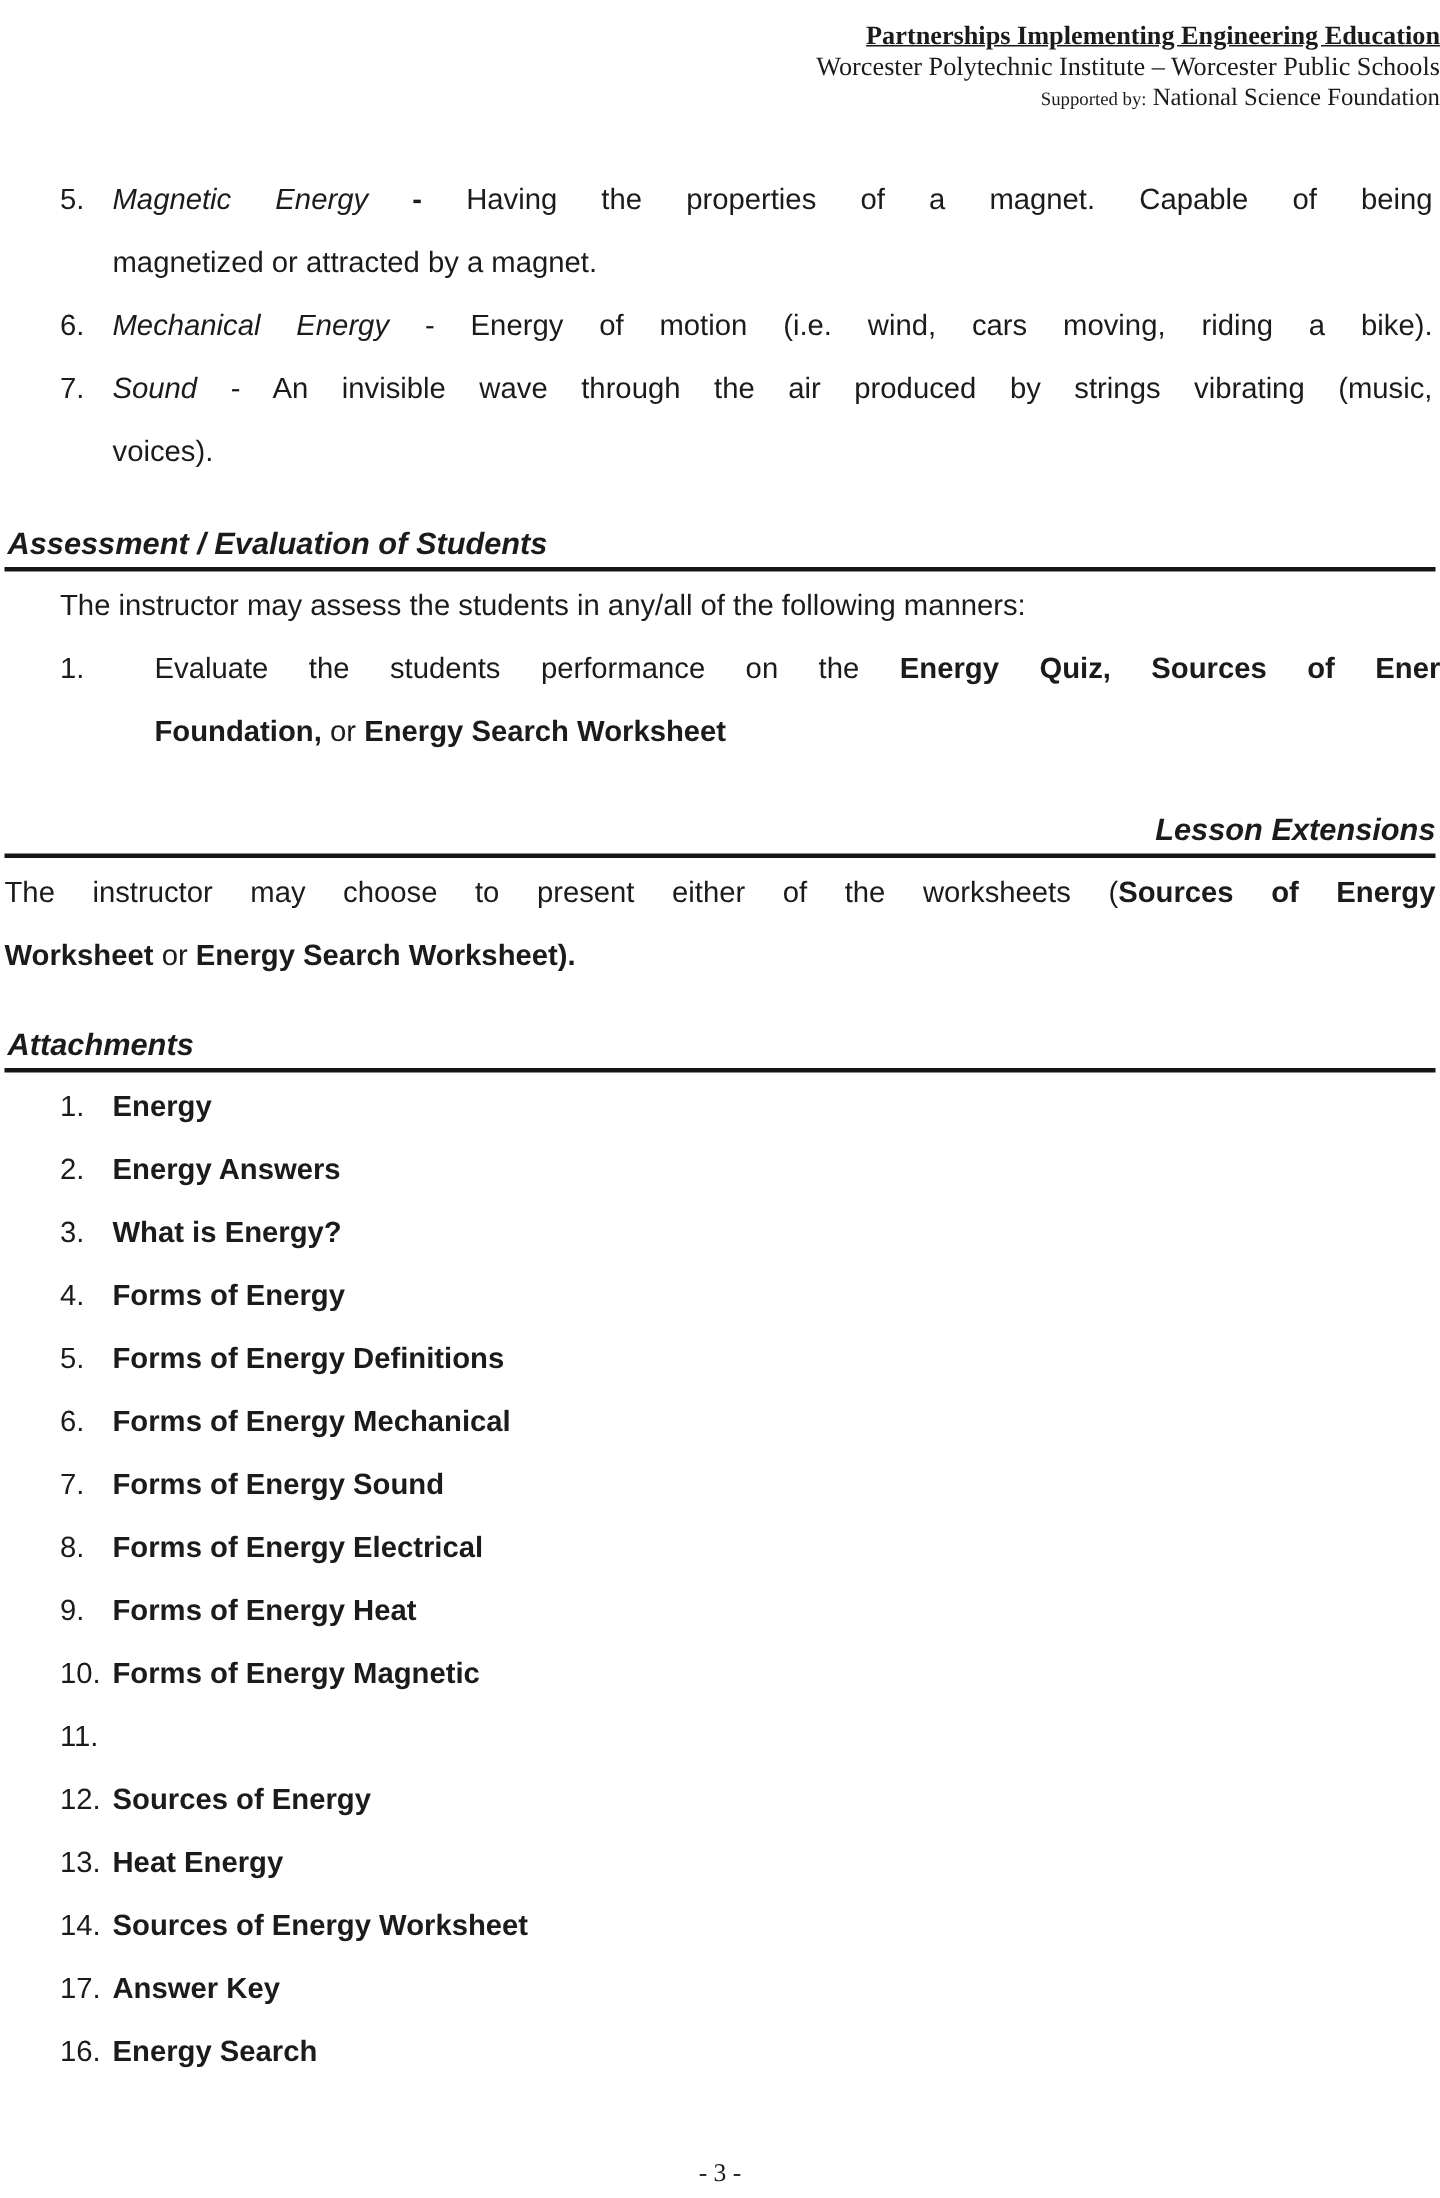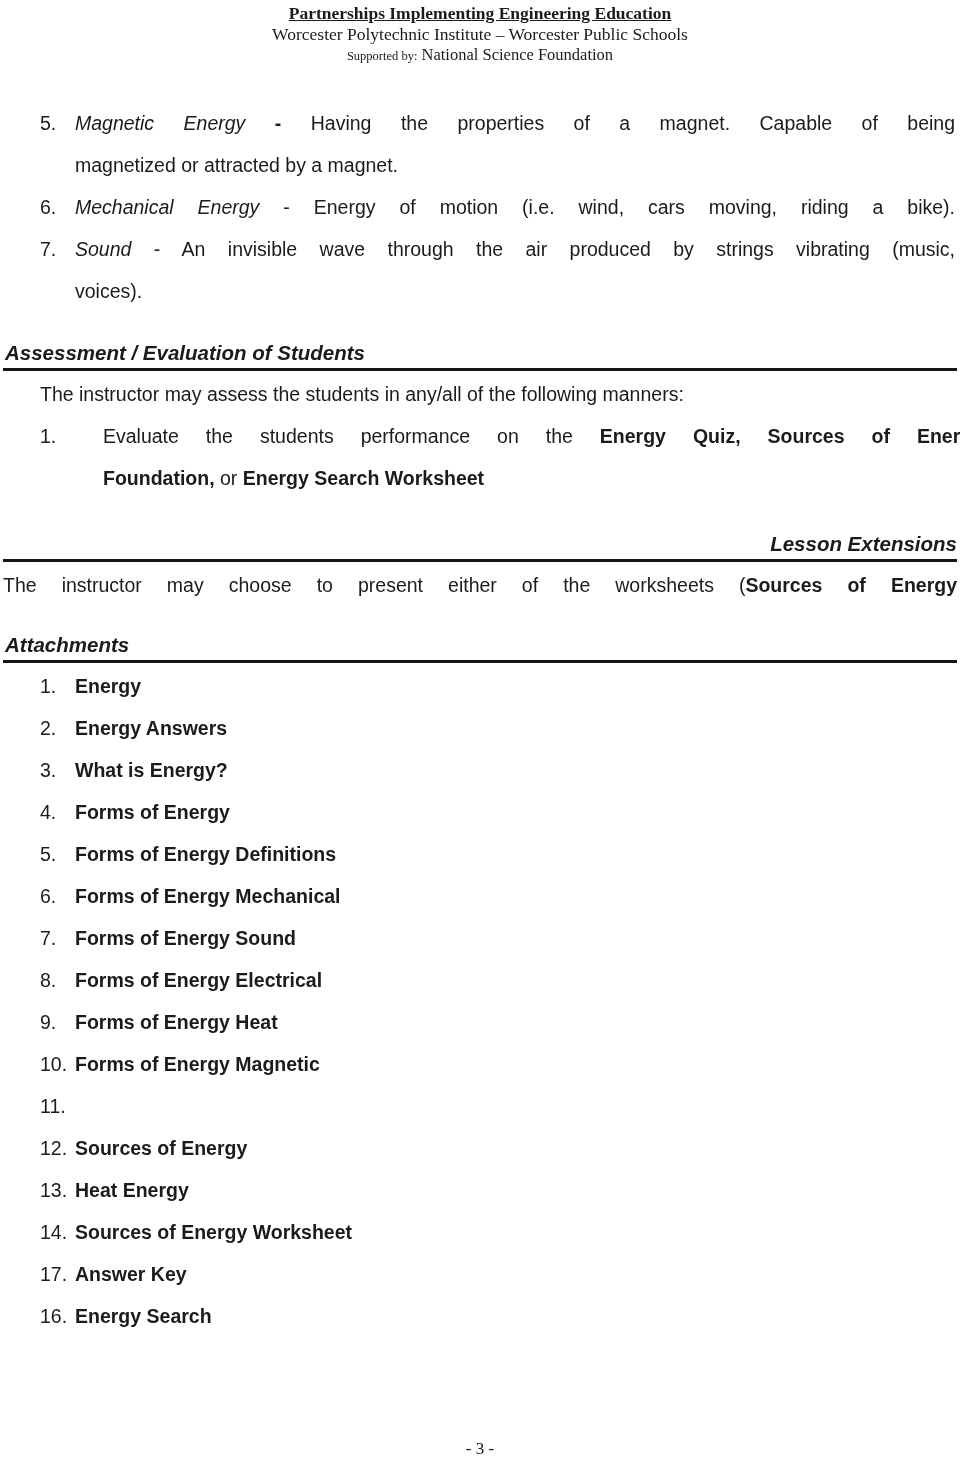--- a/index.html
+++ b/index.html
@@ -8,22 +8,22 @@
     position:relative;
     width:960px; height:1465px;
     margin:0 auto;
     background:#ffffff;
     color:#1b1b1b;
     font-family:"Liberation Sans", sans-serif;
     overflow:hidden;
   }
   
   .doc-header {
-    padding-top:3px;
-    text-align:center;
+    padding-top:13px;
+    text-align:right;
     font-family:"Liberation Serif", serif;
   }
   .doc-title {
     font-size:17.5px; font-weight:bold;
     text-decoration:underline;
     line-height:21px;
   }
   .doc-subtitle { font-size:17.5px; line-height:21px; }
   .doc-supported { font-size:16.5px; line-height:20px; }
   .doc-supported .prefix { font-size:12.5px; }
@@ -114,20 +114,21 @@
     <span class="assess-num">1.</span>
     <div class="assess-txt">
       <div class="bodyline jline"><span>Evaluate the students performance on the</span> <b>Energy Quiz, Sources of Energy</b></div>
       <div class="bodyline"><b>Foundation,</b> <span>or</span> <b>Energy Search Worksheet</b></div>
     </div>
   </div>
 
   <div class="rule-heading mt-extensions">Lesson Extensions</div>
   <div class="ext-para">
     <div class="bodyline jline"><span>The instructor may choose to present either of the worksheets (</span><b>Sources of Energy</b></div>
+    <div class="bodyline"><b>Worksheet</b> <span>or</span> <b>Energy Search Worksheet).</b></div>
   </div>
 
   <div class="rule-heading mt-attachments">Attachments</div>
   <div class="att-list">
       <div class="att-row">
         <span class="att-num">1.</span>
         <span class="att-label">Energy</span>
       </div>
       <div class="att-row">
         <span class="att-num">2.</span>

